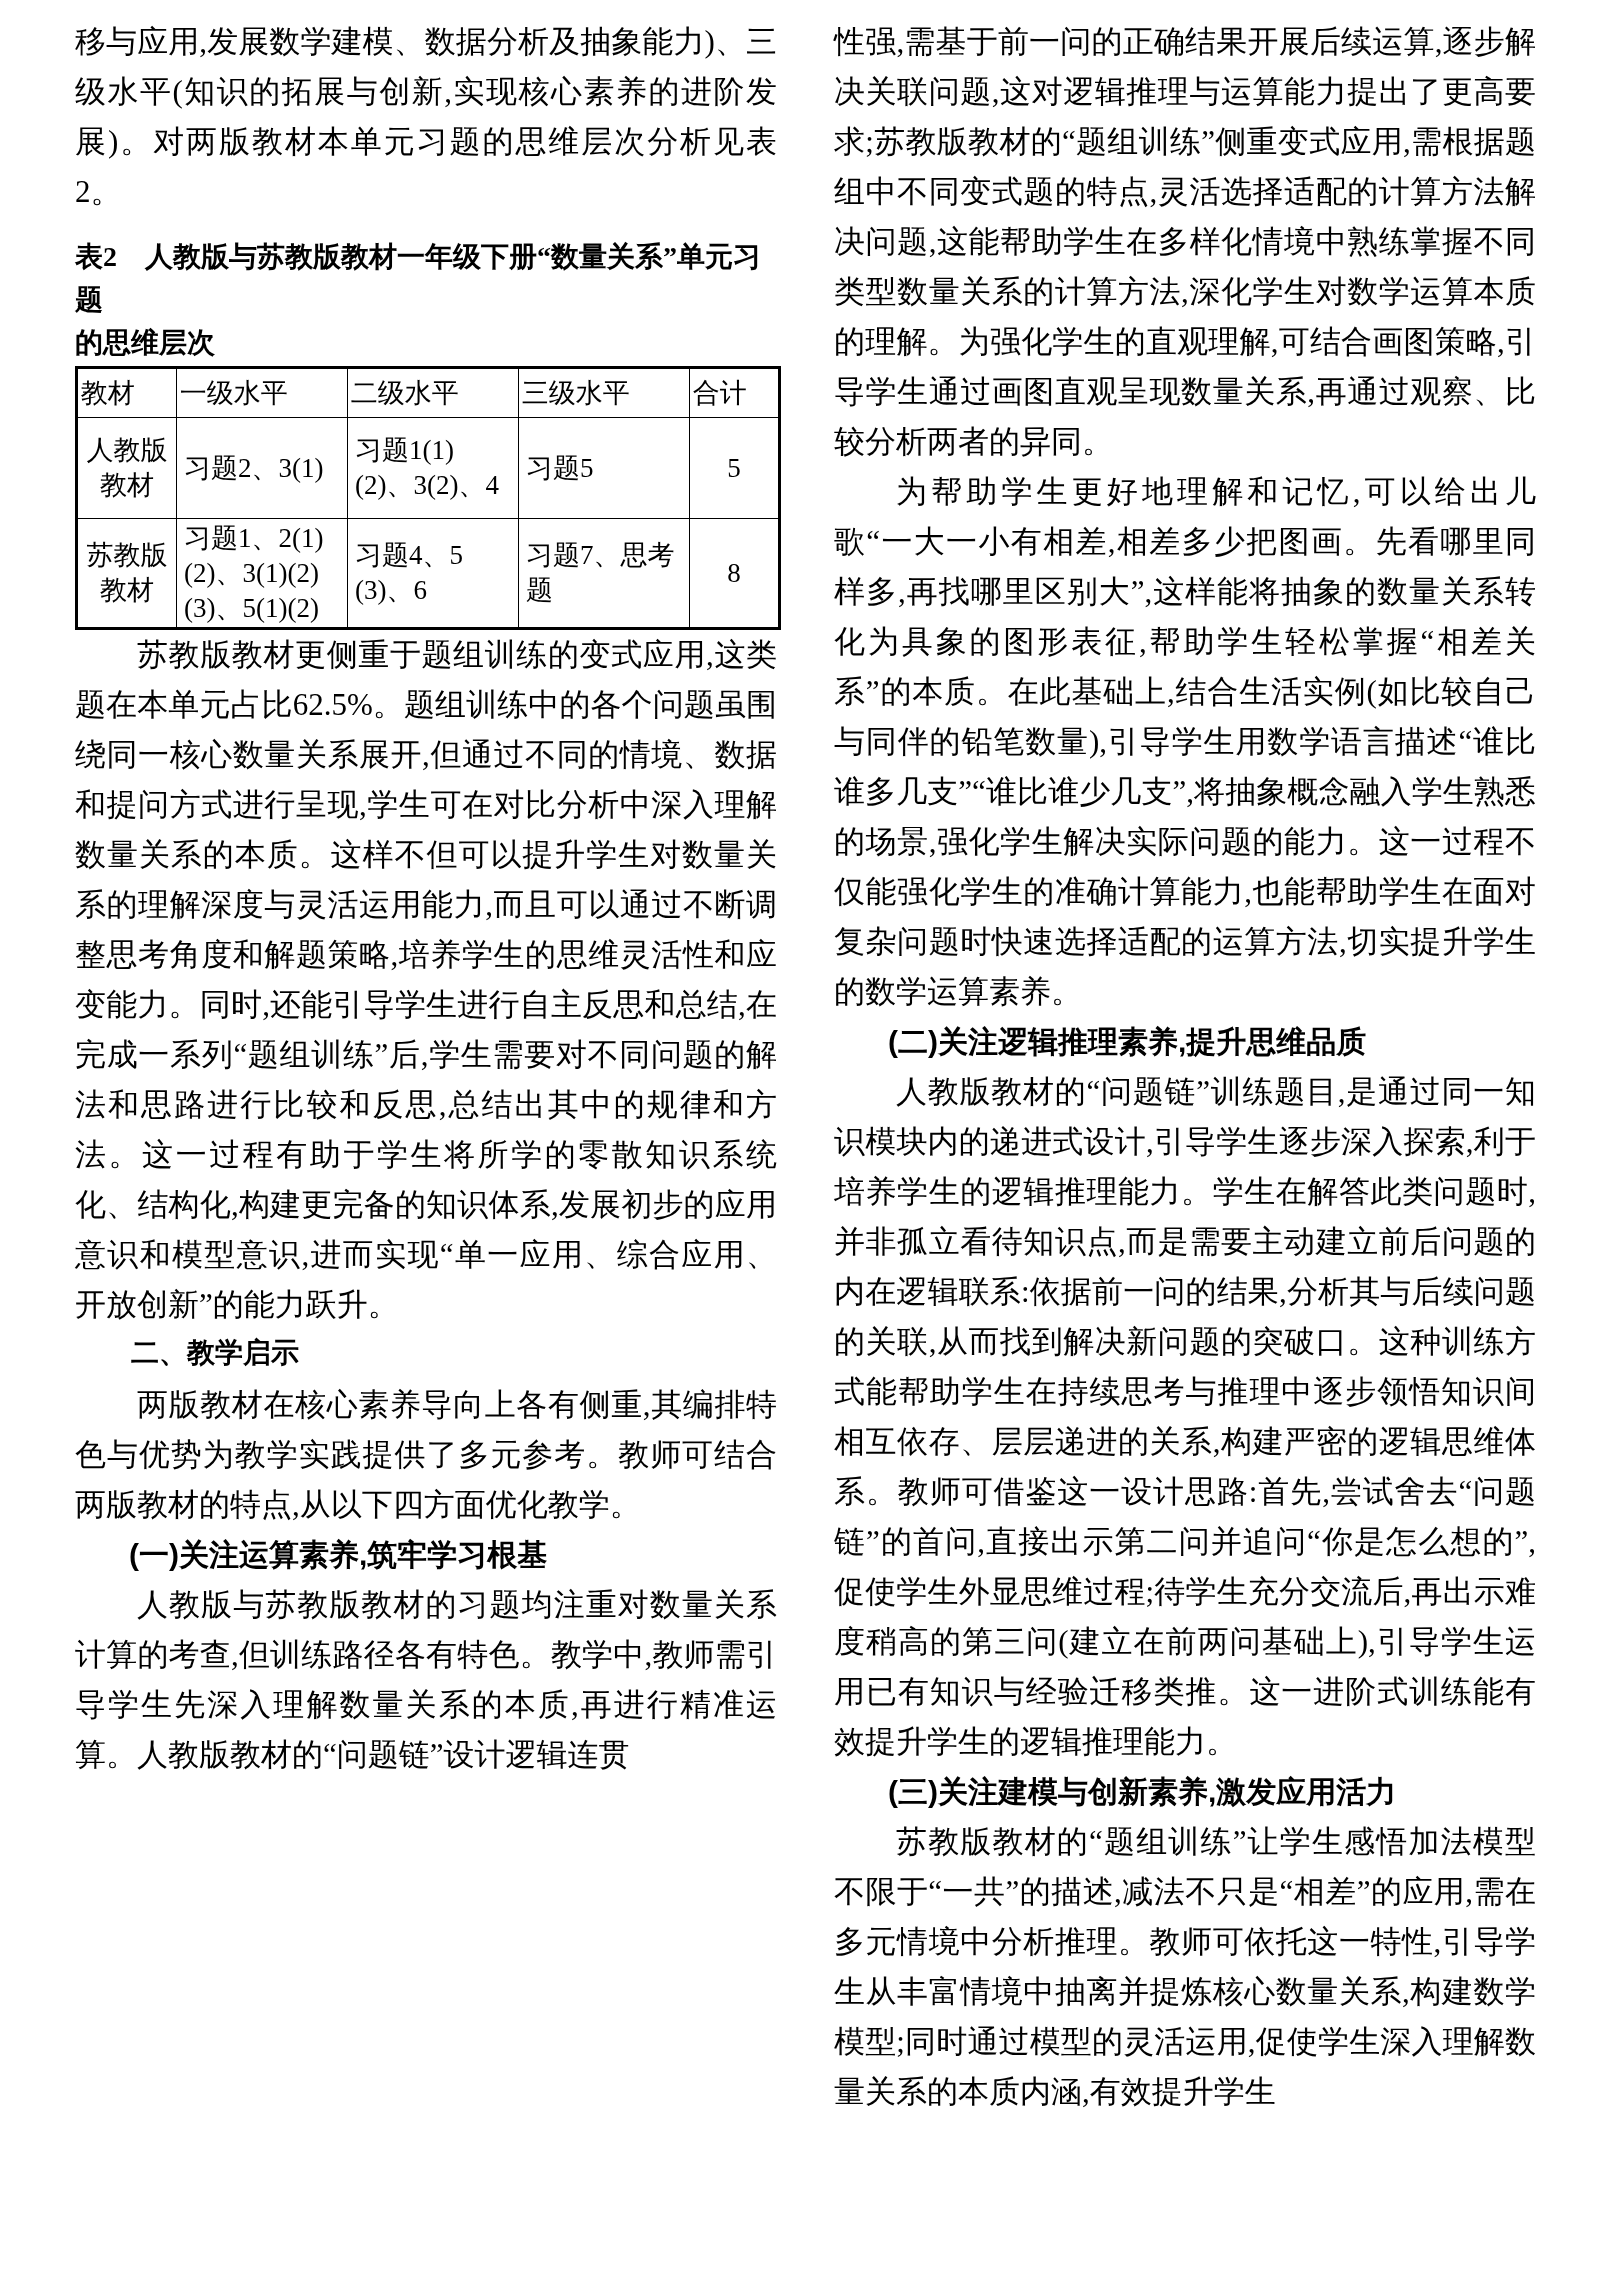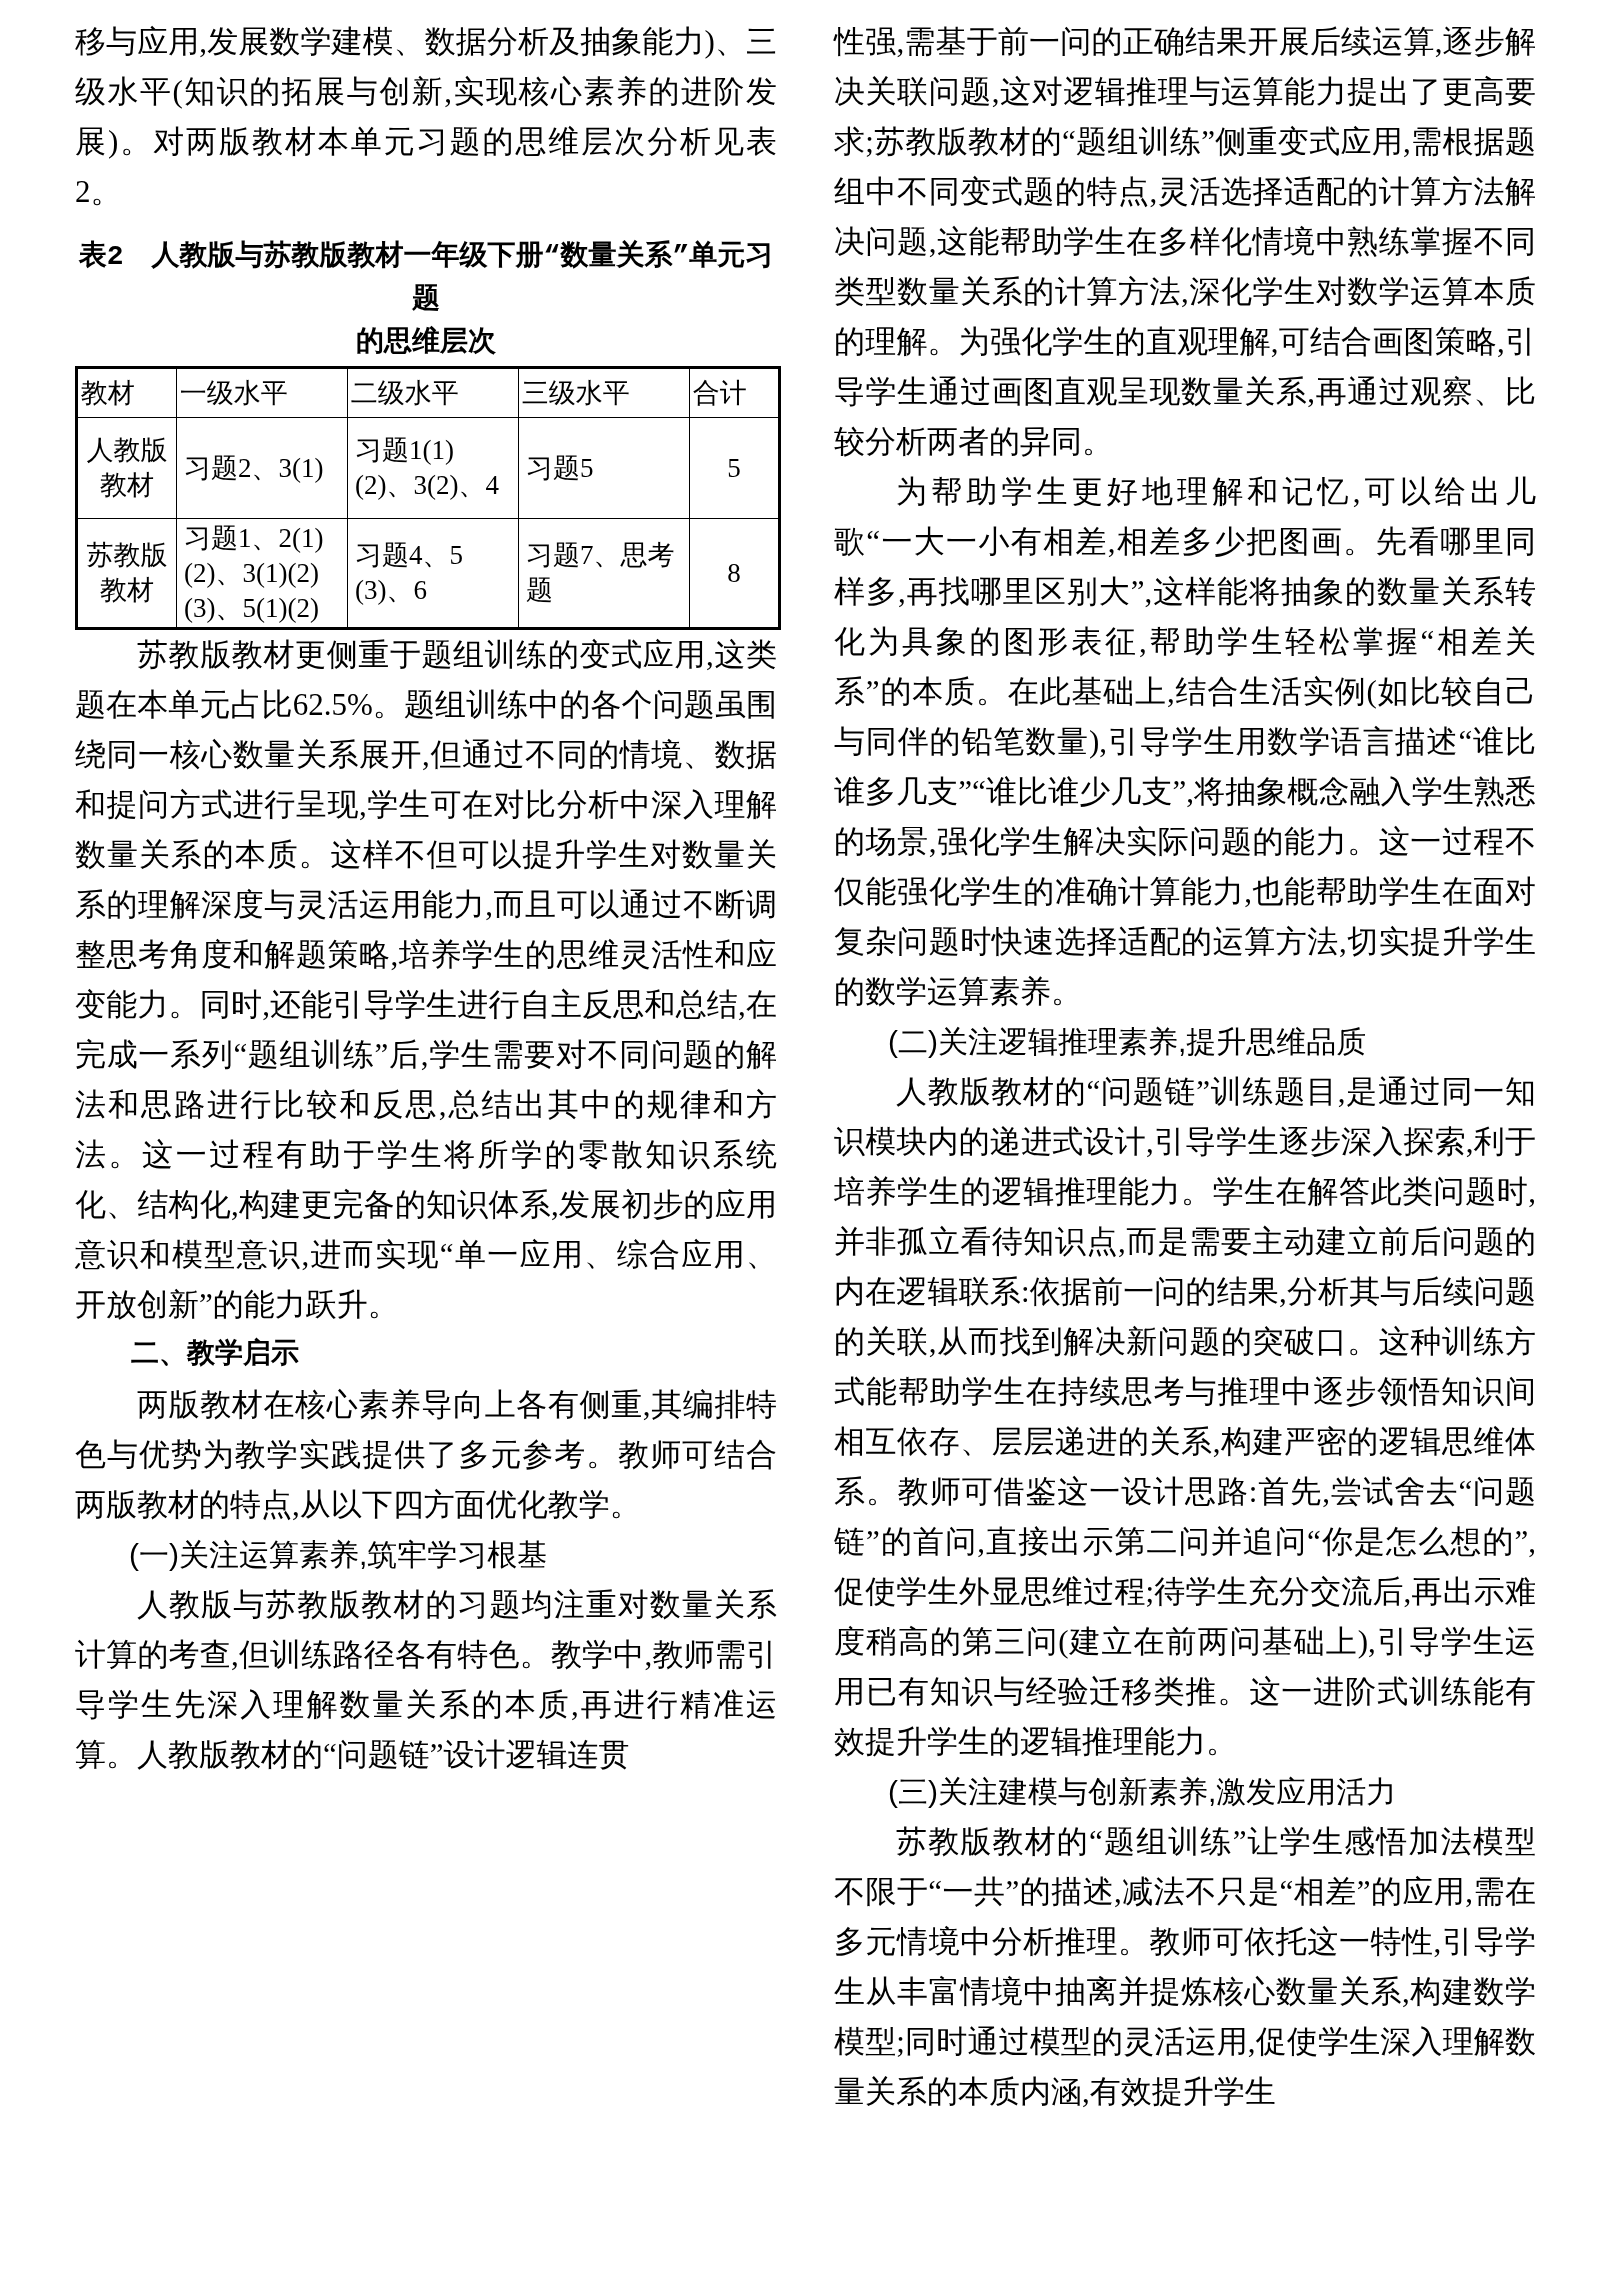--- a/index.html
+++ b/index.html
@@ -29,25 +29,25 @@
     font-size: 31px;
     line-height: 50px;
     text-align: justify;
     word-break: normal;
     overflow-wrap: break-word;
   }
   p.indent { text-indent: 2em; }
 
   .caption {
     margin-top: 18px;
-    font-family: Liberation Mono, monospace;
+    font-family: Liberation Serif, serif;
     font-weight: bold;
     font-size: 28px;
     line-height: 43px;
-    text-align: center;
+    text-align: left;
   }
 
   table.data {
     width: 702px;
     border-collapse: collapse;
     border: 3.5px solid #000;
     table-layout: fixed;
     margin-top: 2.8px;
     font-size: 27px;
   }
@@ -72,21 +72,21 @@
     margin: 0;
     font-family: Liberation Mono, monospace;
     font-weight: bold;
     font-size: 28px;
     line-height: 50px;
     text-indent: 2em;
   }
   h3.sub {
     margin: 0;
     font-family: "Liberation Sans", "DejaVu Sans", sans-serif;
-    font-weight: normal;
+    font-weight: bold;
     font-size: 30px;
     line-height: 50px;
     text-indent: 1.8em;
   }
 
   
   .pg-circle {
     position: absolute;
     left: 1345px;
     top: 2179px;

